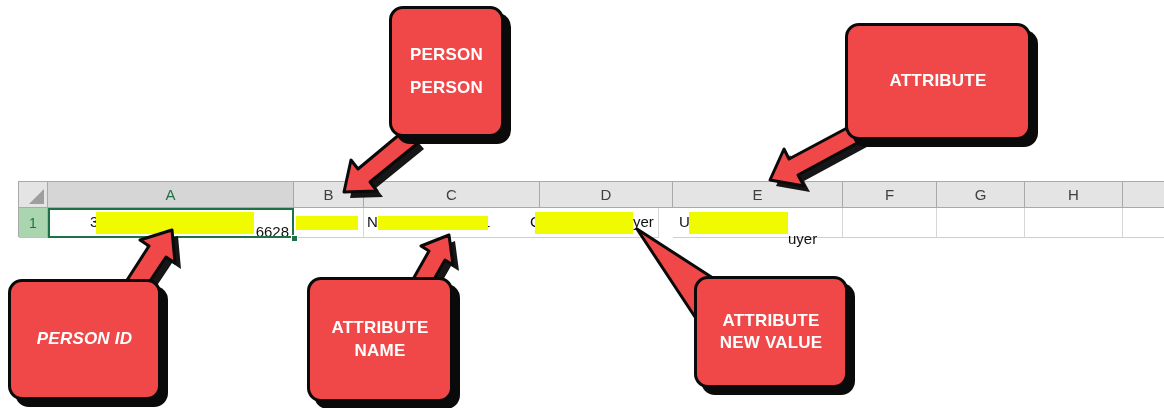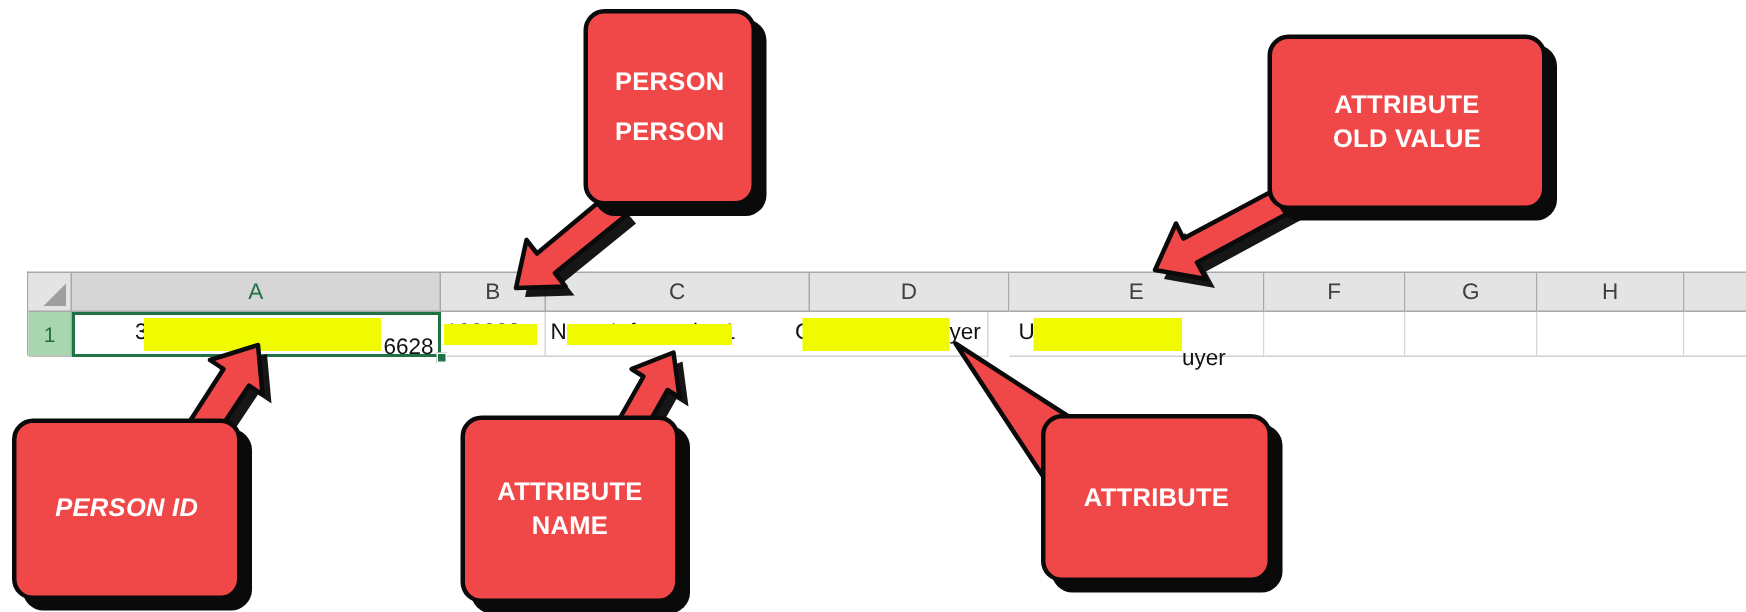--- a/index.html
+++ b/index.html
@@ -163,28 +163,28 @@
   </g>
 </svg>
 
 <div class="callout" style="left:389px;top:6px;width:115px;height:131px;gap:11px;">
   <span class="line">PERSON</span>
   <span class="line">PERSON</span>
 </div>
 
 <div class="callout" style="left:845px;top:23px;width:186px;height:117px;">
   <span class="line">ATTRIBUTE</span>
-  <span class="line">OLD VALUE</span>
 </div>
 
 <div class="callout" style="left:8px;top:279px;width:153px;height:121px;font-style:italic;">
   <span class="line">PERSON ID</span>
   <span class="line"></span>
 </div>
 
 <div class="callout" style="left:307px;top:277px;width:146px;height:125px;">
   <span class="line">ATTRIBUTE</span>
   <span class="line">NAME</span>
 </div>
 
 <div class="callout" style="left:694px;top:276px;width:154px;height:112px;">
   <span class="line">ATTRIBUTE</span>
+  <span class="line">NEW VALUE</span>
 </div>
 
 </body></html>

